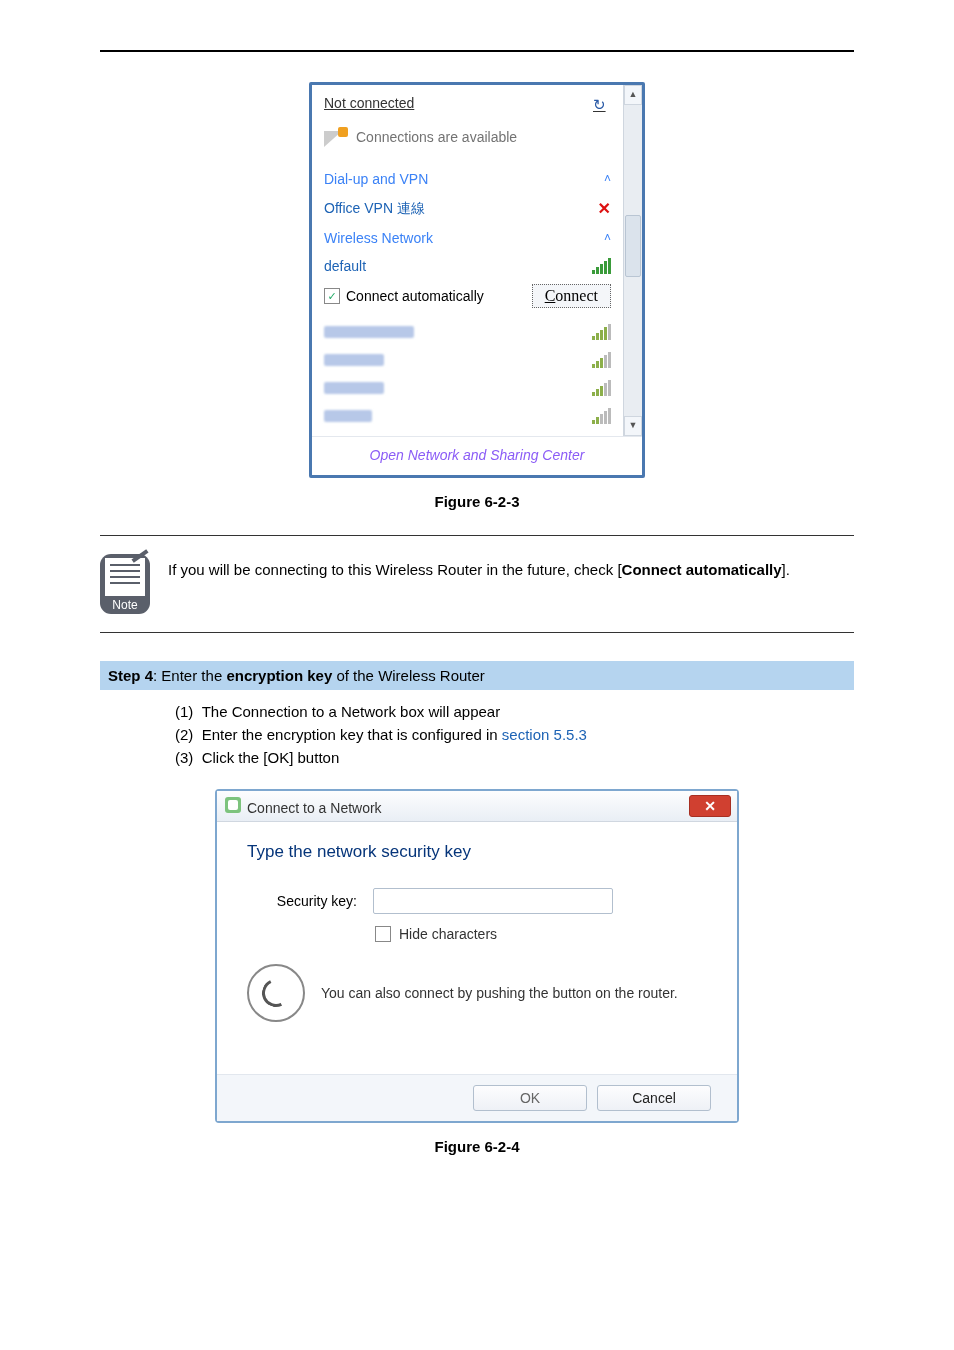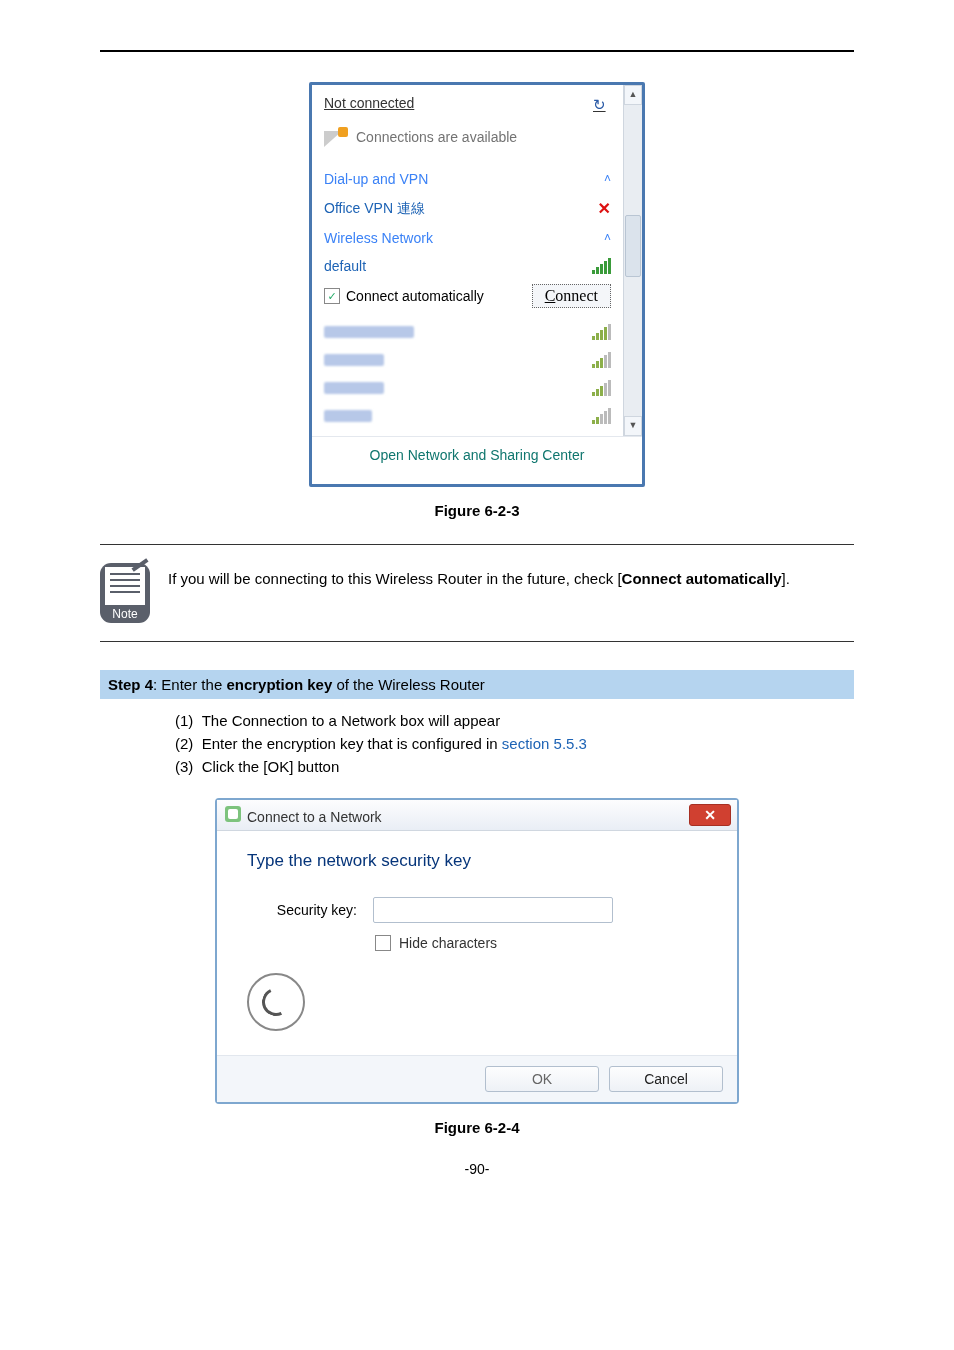--- a/index.html
+++ b/index.html
@@ -122,22 +122,22 @@
   }
   .win-btn u{text-decoration:underline;}
 
   .blur-name{
     width:90px;height:12px;background:#b7c8e8;border-radius:2px;filter:blur(1px);
   }
   .blur-name.small{width:60px;}
   .blur-name.tiny{width:48px;}
 
   .flyout-footer{
-    text-align:center; color:#0f766e; font-size:14px;
-    padding:10px 0 21px; border-top:1px solid #e4e8ee;
+    text-align:center; color:#8b5cf6; font-size:14px;
+    padding:10px 0 12px; border-top:1px solid #e4e8ee;font-style:italic;
   }
 
   .fig-caption{
     text-align:center; font-weight:bold; font-size:15px; margin:15px 0 25px;
   }
 
   
   .note-wrap{ display:flex; gap:18px; border-top:1px solid #333; border-bottom:1px solid #333; padding:18px 0; margin-bottom:28px; }
   .note-badge{
     width:50px; height:60px; background:#5a5f6a;
@@ -188,21 +188,21 @@
   .dlg-hide{display:flex;align-items:center;gap:8px;margin:12px 0 18px 128px;font-size:14px;color:#333;}
   .dlg-hide .chk{width:14px;height:14px;border:1px solid #888;}
   .dlg-router{display:flex;align-items:center;gap:16px;font-size:14px;color:#333;padding:4px 0 14px;}
   .router-ico{
     width:54px;height:54px;border:2px solid #888;border-radius:50%;
     position:relative;display:flex;align-items:center;justify-content:center;
   }
   .router-ico::before{content:"";width:22px;height:22px;border:3px solid #555;border-top-color:transparent;border-right-color:transparent;border-radius:50%;transform:rotate(20deg);}
   .dlg-footer{
     display:flex;justify-content:flex-end;gap:10px;
-    padding:10px 14px; border-top:1px solid #e2e7ee; background:#f3f6fa;
+    padding:10px 26px; border-top:1px solid #e2e7ee; background:#f3f6fa;margin-top:28px;
   }
   .dlg-btn{
     min-width:84px;padding:4px 14px;border:1px solid #b2bfce;border-radius:3px;
     background:linear-gradient(#fdfdfe,#eef1f6);font-size:14px;color:#666;text-align:center;
   }
   .dlg-btn.enabled{color:#222;}
 
   .pagenum{text-align:center;font-size:14px;margin-top:18px;}
 </style>
 </head>
@@ -340,23 +340,23 @@
       <div class="dlg-row">
         <label>Security key:</label>
         <input type="text" value="" style="">
       </div>
       <div class="dlg-hide">
         <span class="chk"></span>
         <span>Hide characters</span>
       </div>
       <div class="dlg-router">
         <span class="router-ico"></span>
+        <span>You can also connect by pushing the button on the router.</span>
       </div>
     </div>
     <div class="dlg-footer">
       <div class="dlg-btn">OK</div>
       <div class="dlg-btn enabled">Cancel</div>
     </div>
   </div>
 
   <div class="fig-caption">Figure 6-2-4</div>
-  <div class="pagenum">-90-</div>
 </div>
 
 </body></html>

